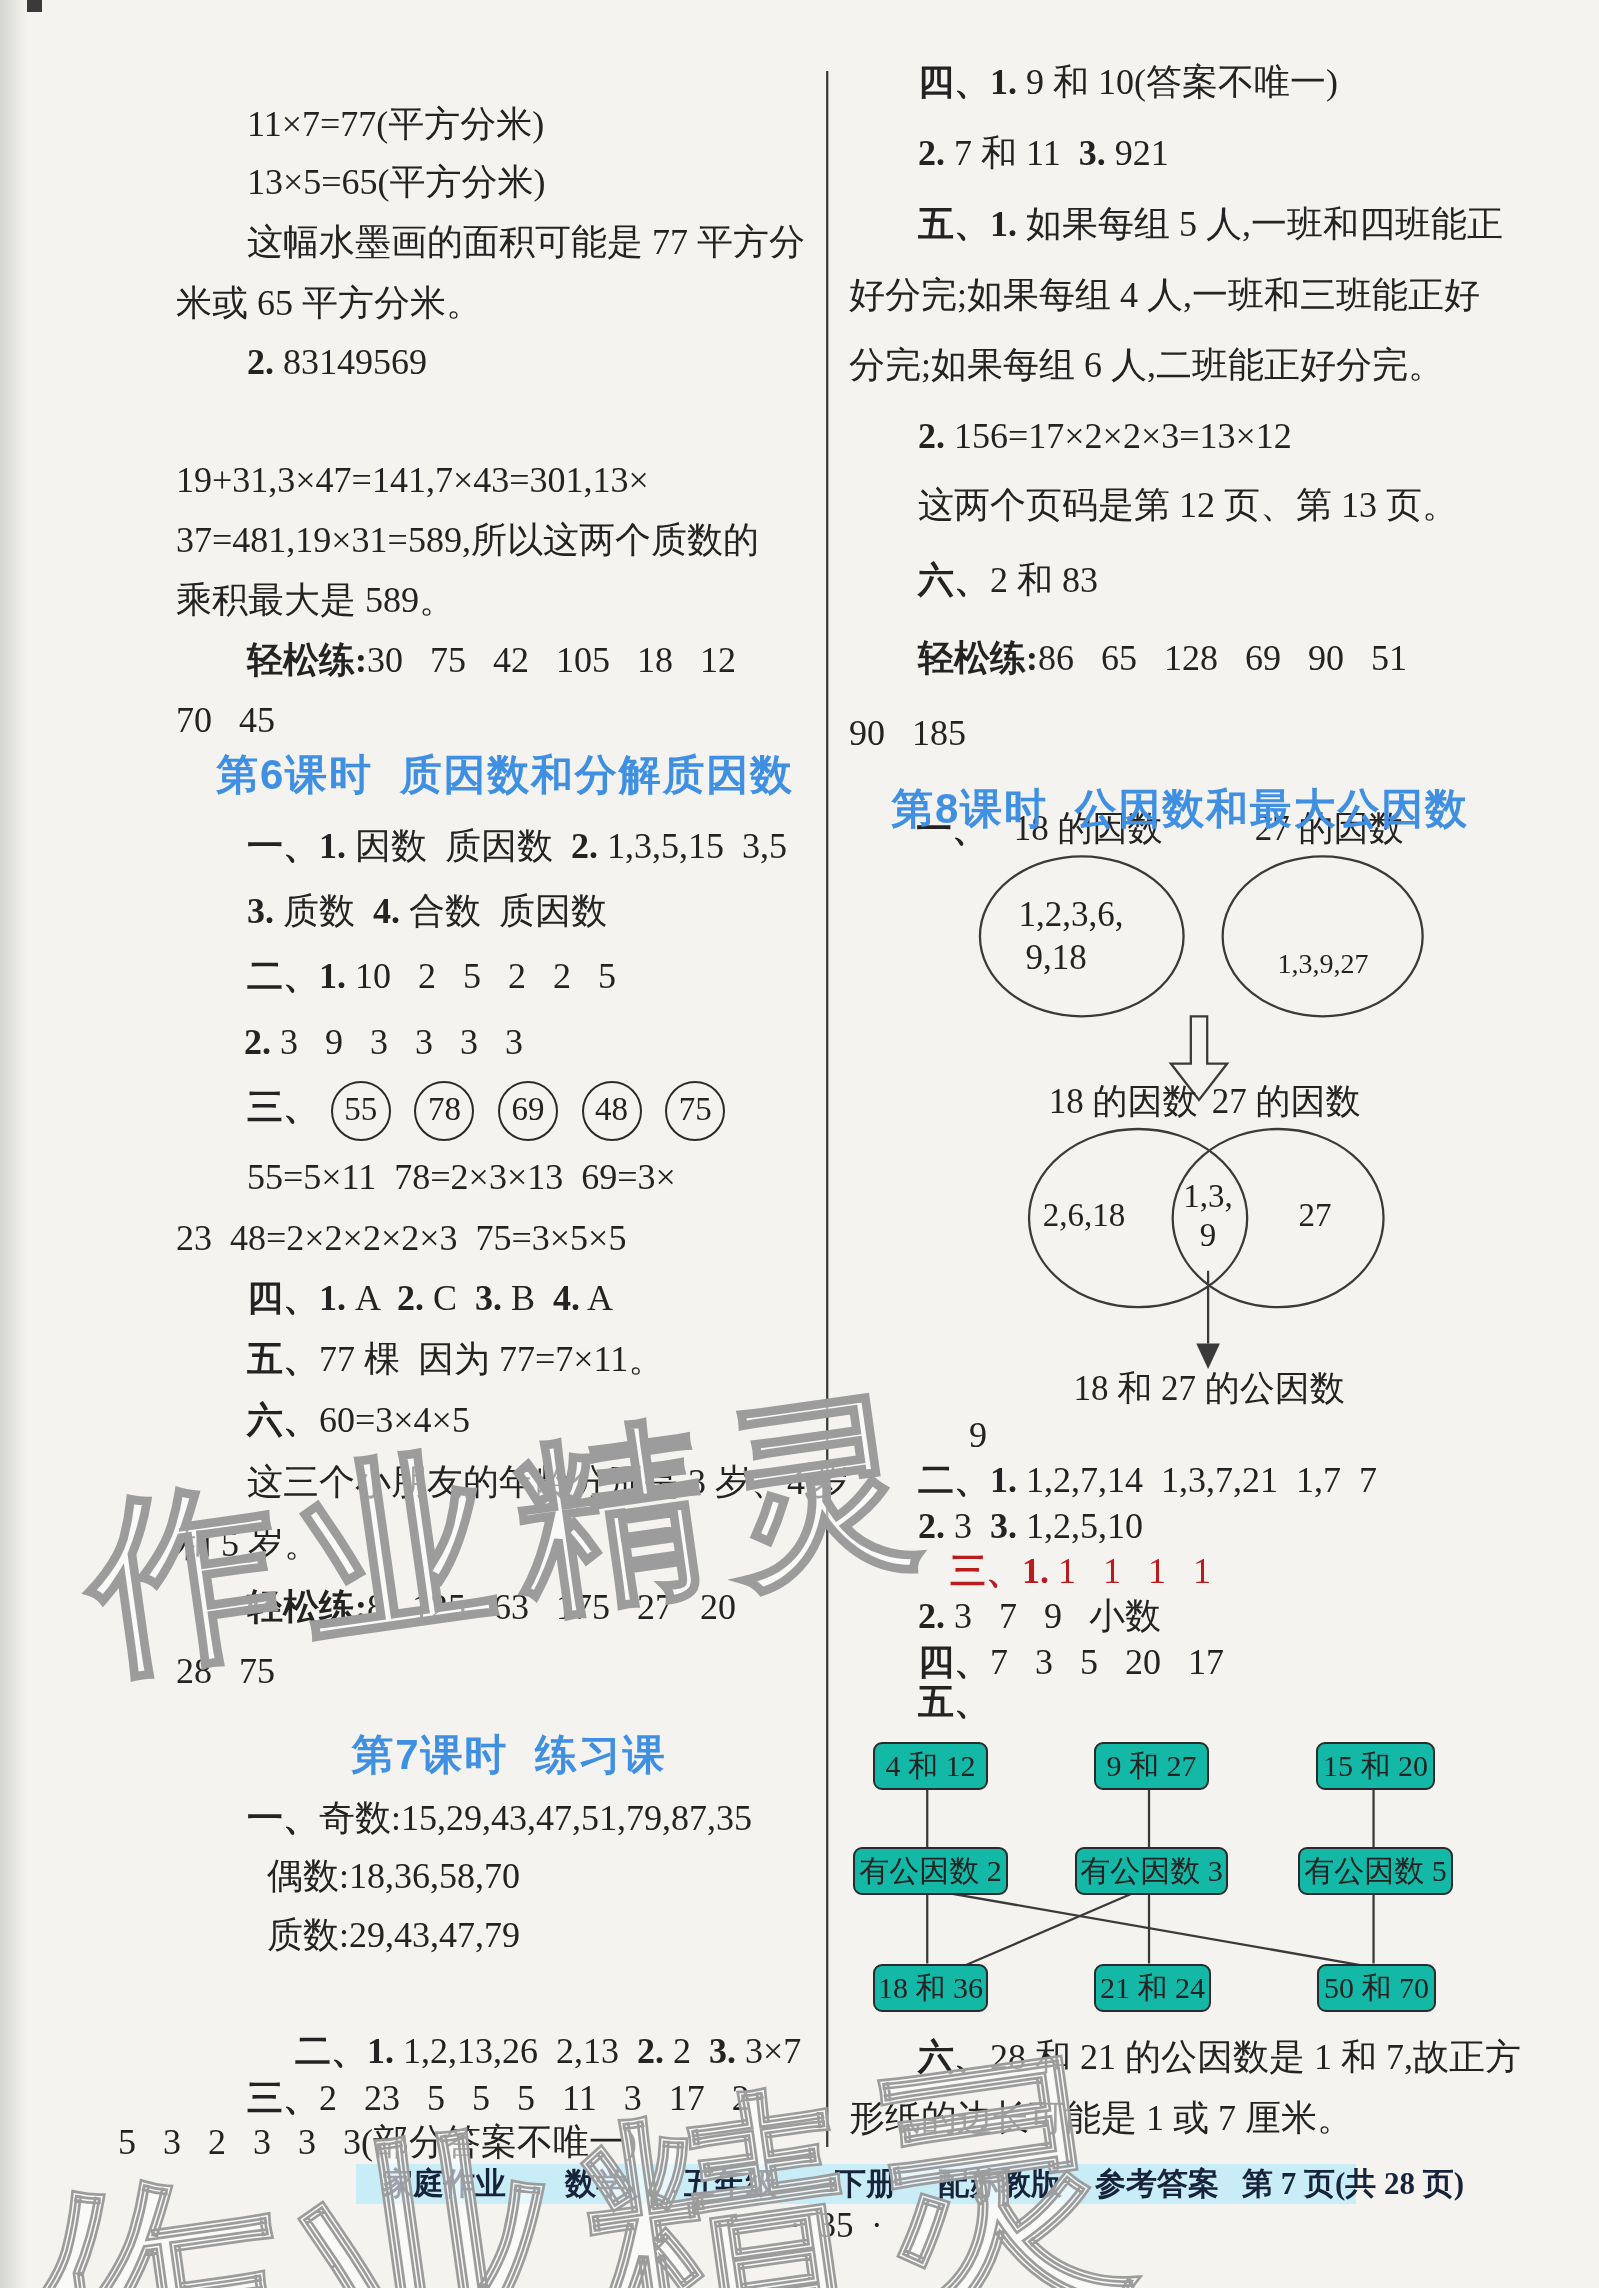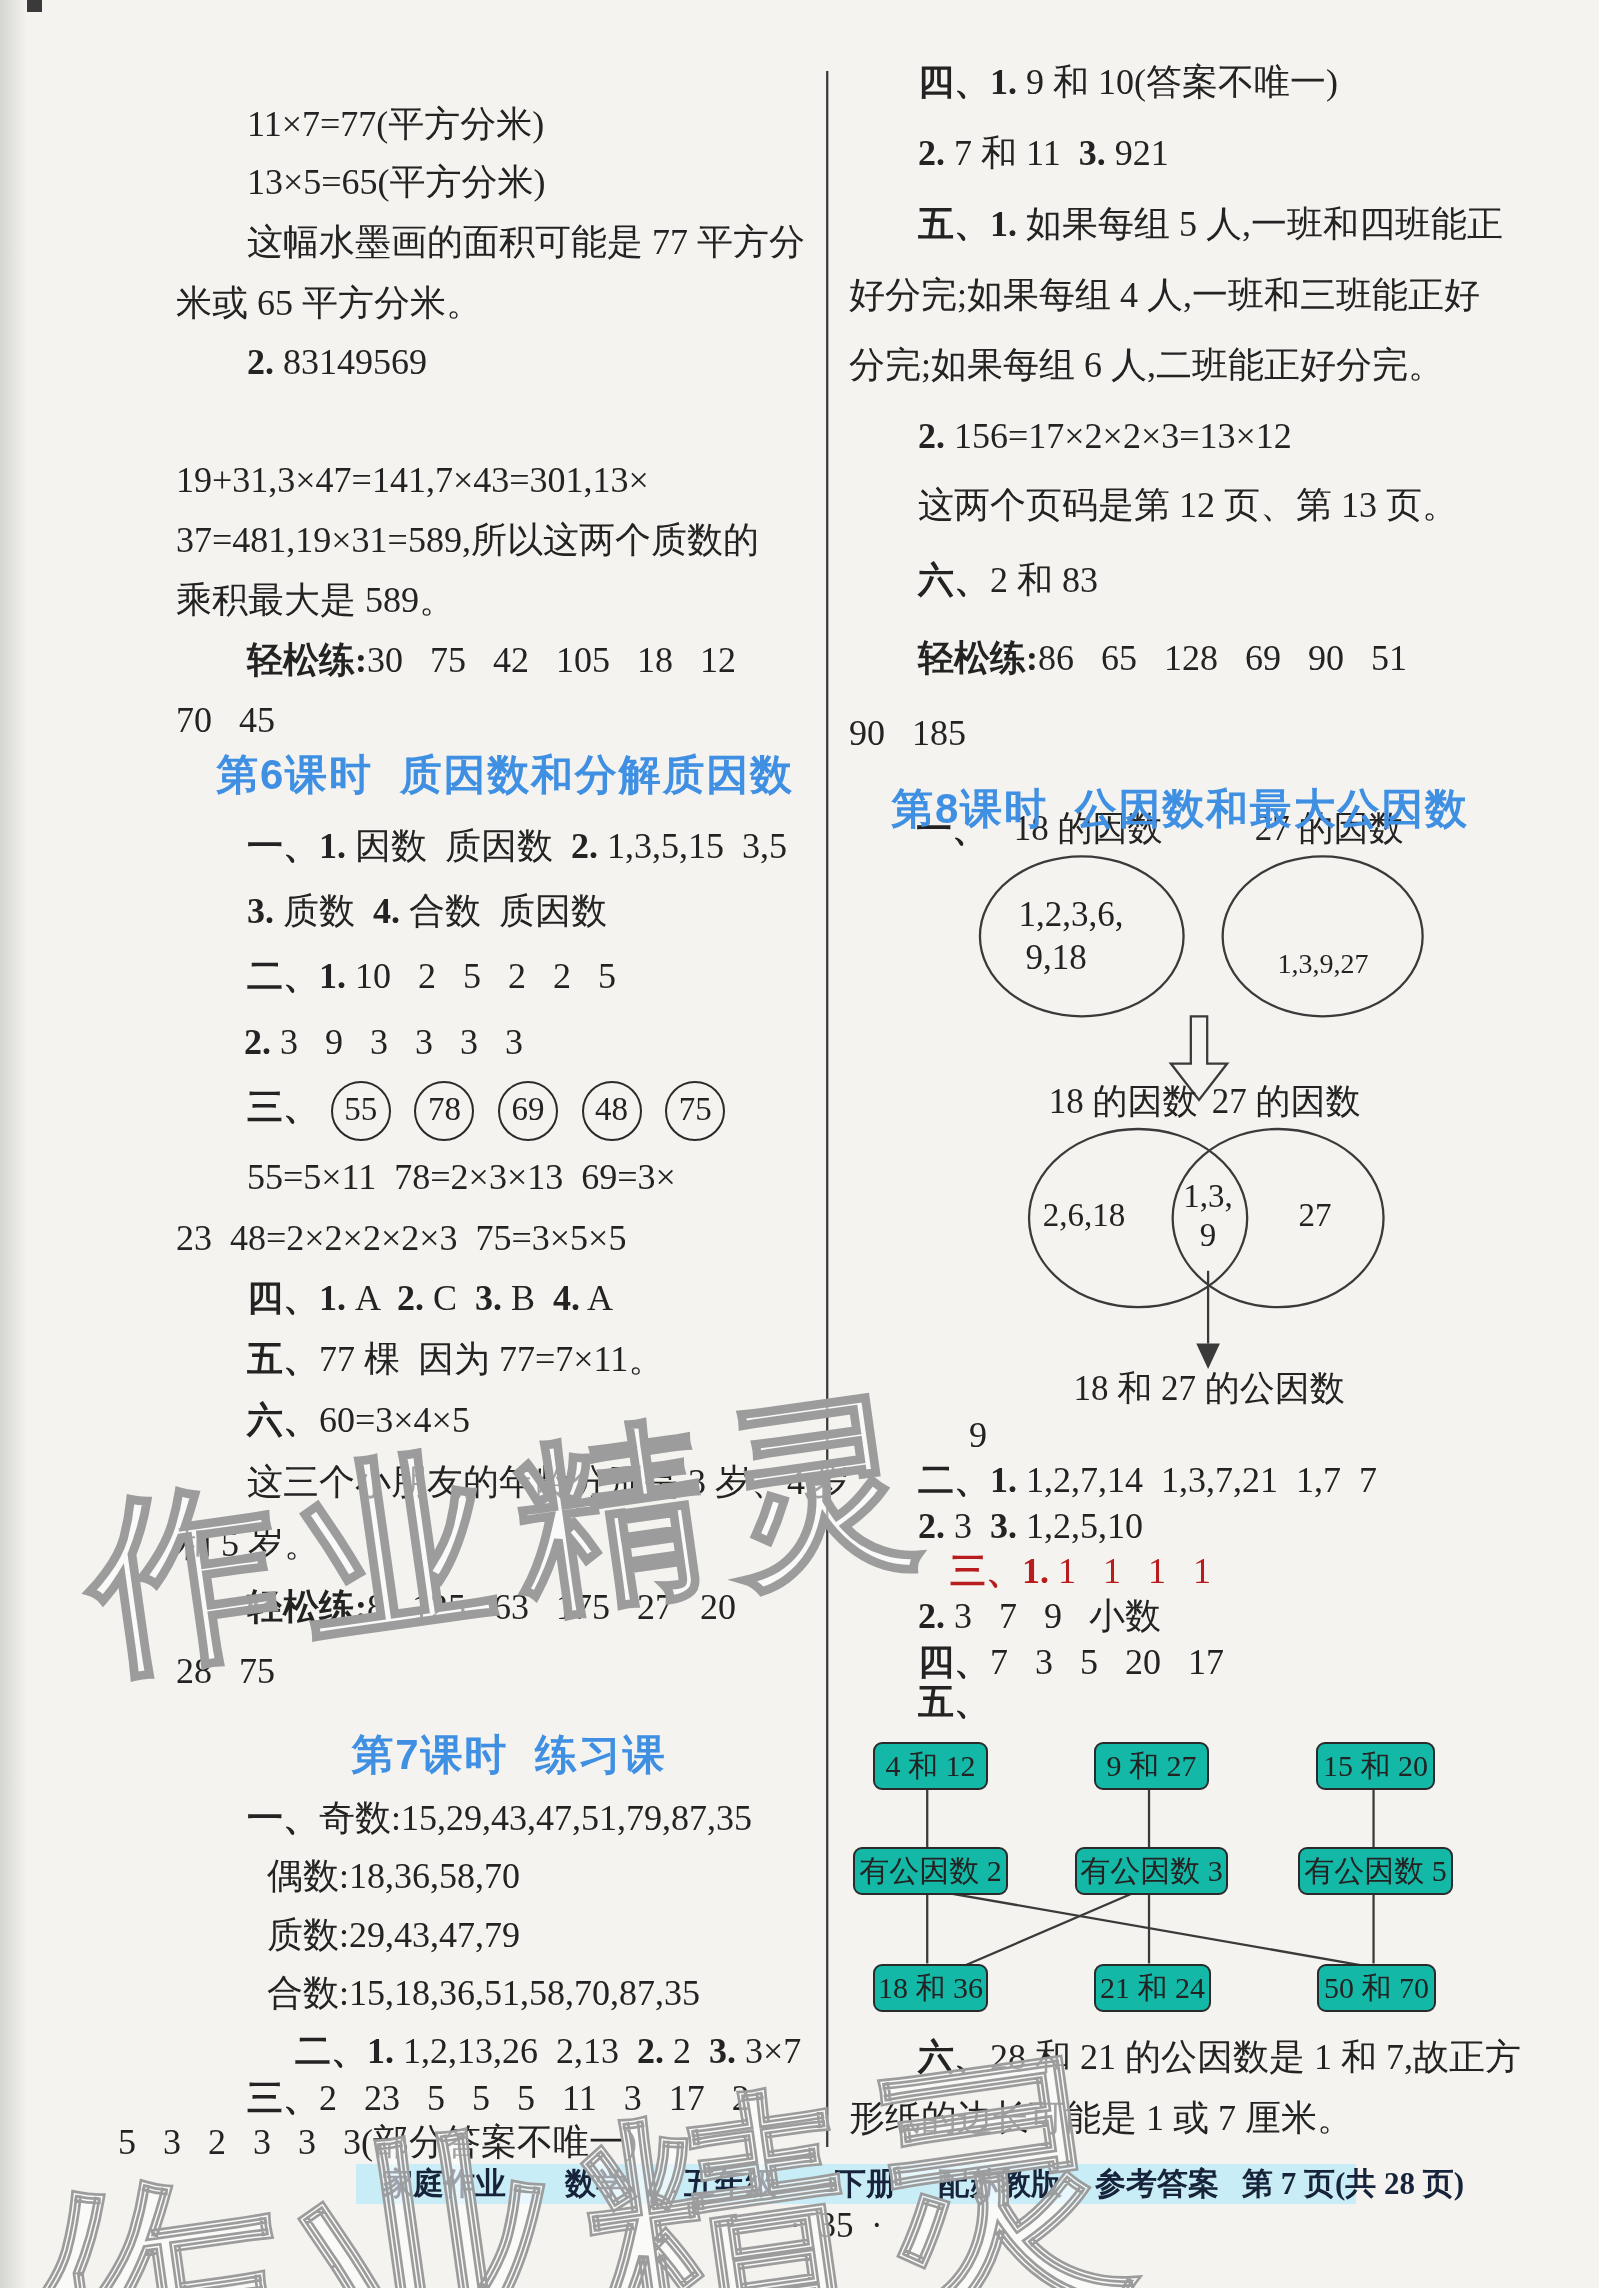--- a/index.html
+++ b/index.html
@@ -55,21 +55,20 @@
     <div class="ln" style="left: 247px; top: 1298px; color: rgb(35, 35, 35);"><span class="b">四、1.</span><span> A  </span><span class="b">2.</span><span> C  </span><span class="b">3.</span><span> B  </span><span class="b">4.</span><span> A</span></div>
     <div class="ln" style="left: 247px; top: 1359px; color: rgb(35, 35, 35);"><span class="b">五、</span><span>77 棵  因为 77=7×11。</span></div>
     <div class="ln" style="left: 247px; top: 1420px; color: rgb(35, 35, 35);"><span class="b">六、</span><span>60=3×4×5</span></div>
     <div class="ln" style="left: 247px; top: 1482px; color: rgb(35, 35, 35);"><span>这三个小朋友的年龄分别是 3 岁、4 岁</span></div>
     <div class="ln" style="left: 176px; top: 1544px; color: rgb(35, 35, 35);"><span>和 5 岁。</span></div>
     <div class="ln" style="left: 247px; top: 1607px; color: rgb(35, 35, 35);"><span class="b">轻松练:</span><span>8   125   63   175   27   20</span></div>
     <div class="ln" style="left: 176px; top: 1671px; color: rgb(35, 35, 35);"><span>28   75</span></div>
     <div class="ln" style="left: 247px; top: 1818px; color: rgb(35, 35, 35);"><span class="b">一、</span><span>奇数:15,29,43,47,51,79,87,35</span></div>
     <div class="ln" style="left: 267px; top: 1876px; color: rgb(35, 35, 35);"><span>偶数:18,36,58,70</span></div>
     <div class="ln" style="left: 267px; top: 1935px; color: rgb(35, 35, 35);"><span>质数:29,43,47,79</span></div>
-    <div class="ln" style="left: 267px; top: 1993px; color: rgb(35, 35, 35);"><span>合数:15,18,36,51,58,70,87,35</span></div>
     <div class="ln" style="left: 247px; top: 2051px; color: rgb(35, 35, 35); margin-left: 48px;"><span class="b">二、1.</span><span> 1,2,13,26  2,13  </span><span class="b">2.</span><span> 2  </span><span class="b">3.</span><span> 3×7</span></div>
     <div class="ln" style="left: 247px; top: 2098px; color: rgb(35, 35, 35);"><span class="b">三、</span><span>2   23   5   5   5   11   3   17   2</span></div>
     <div class="ln" style="left: 118px; top: 2142px; color: rgb(35, 35, 35);"><span>5   3   2   3   3   3(部分答案不唯一)</span></div>
     <div class="ln" style="left: 918px; top: 82px; color: rgb(35, 35, 35);"><span class="b">四、1.</span><span> 9 和 10(答案不唯一)</span></div>
     <div class="ln" style="left: 918px; top: 153px; color: rgb(35, 35, 35);"><span class="b">2.</span><span> 7 和 11  </span><span class="b">3.</span><span> 921</span></div>
     <div class="ln" style="left: 918px; top: 224px; color: rgb(35, 35, 35);"><span class="b">五、1.</span><span> 如果每组 5 人,一班和四班能正</span></div>
     <div class="ln" style="left: 849px; top: 295px; color: rgb(35, 35, 35);"><span>好分完;如果每组 4 人,一班和三班能正好</span></div>
     <div class="ln" style="left: 849px; top: 365px; color: rgb(35, 35, 35);"><span>分完;如果每组 6 人,二班能正好分完。</span></div>
     <div class="ln" style="left: 918px; top: 436px; color: rgb(35, 35, 35);"><span class="b">2.</span><span> 156=17×2×2×3=13×12</span></div>
     <div class="ln" style="left: 918px; top: 505px; color: rgb(35, 35, 35);"><span>这两个页码是第 12 页、第 13 页。</span></div>

